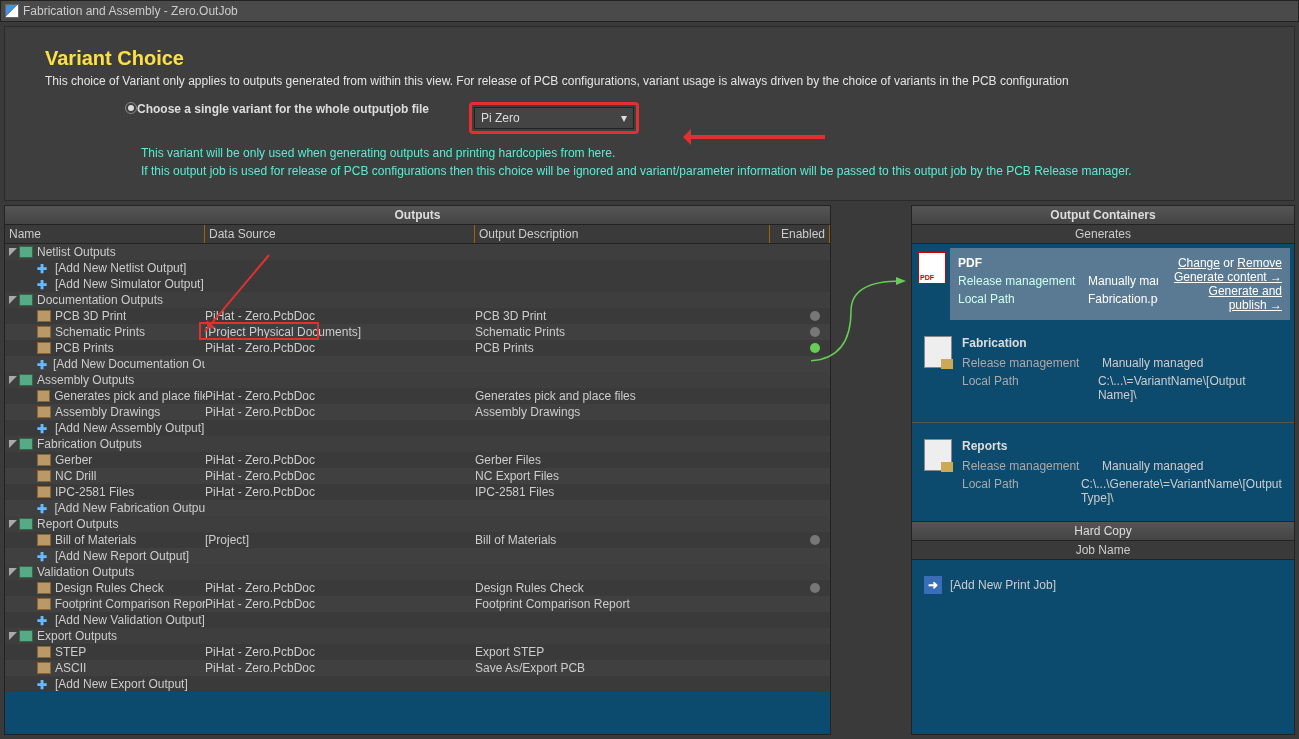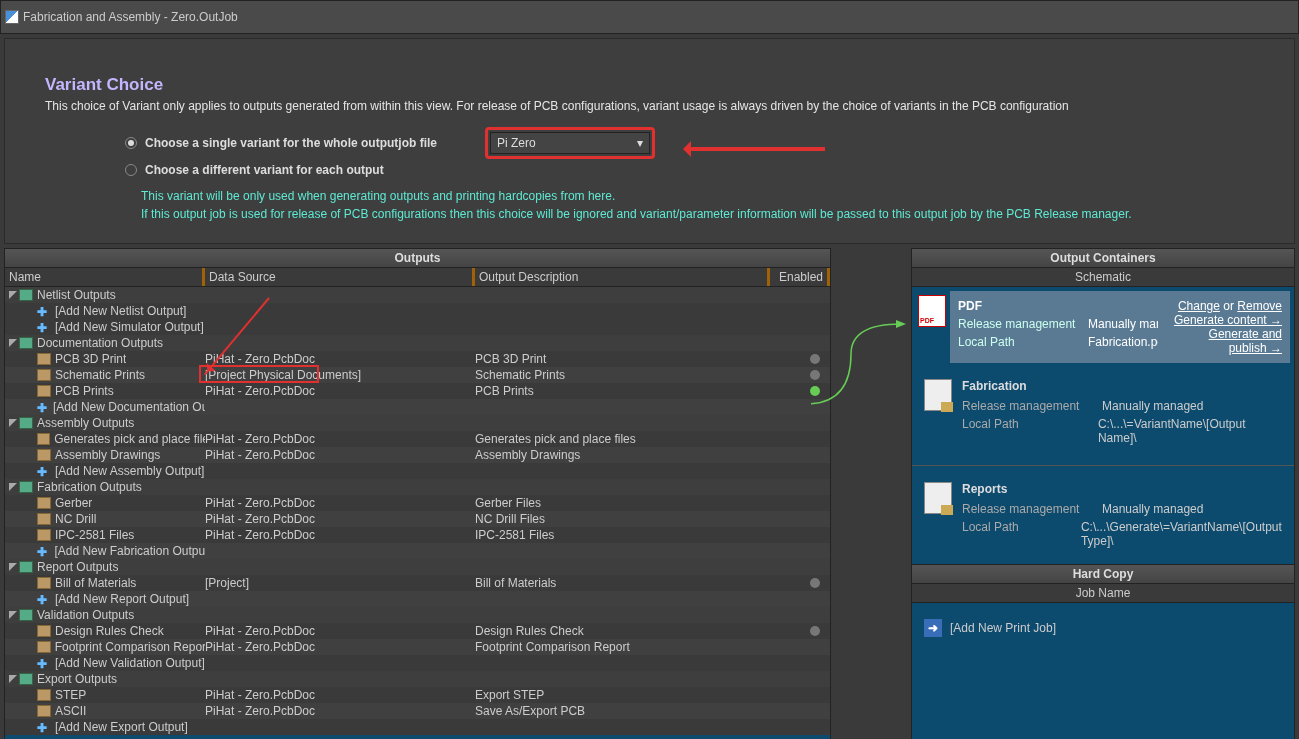--- a/index.html
+++ b/index.html
@@ -1,38 +1,38 @@
 <!DOCTYPE html>
 <html><head>
 <meta charset="utf-8">
 <style>
 * { box-sizing: border-box; margin: 0; padding: 0; }
 body { background: #3a3a3a; font-family: "Segoe UI", Arial, sans-serif; font-size: 12px; color: #ccc; width: 1299px; height: 739px; overflow: hidden; }
-.titlebar { background: #4a4a4a; border: 1px solid #222; height: 34px; display: flex; align-items: center; padding: 0 4px; gap: 4px; }
+.titlebar { background: #4a4a4a; border: 1px solid #222; height: 22px; display: flex; align-items: center; padding: 0 4px; gap: 4px; }
 .titlebar .ticon { width: 14px; height: 14px; background: linear-gradient(135deg,#4a90d9 50%,#fff 50%); border:1px solid #666; }
 .main { padding: 4px; display: flex; flex-direction: column; gap: 4px; height: calc(100% - 22px); }
 .variant-panel { border: 1px solid #2a2a2a; background: #3e3e3e; padding: 20px 40px; position: relative; }
-.variant-panel h2 { color: #c4b5fd; font-size: 17px; font-weight: bold; margin-bottom: 4px; margin-top: 16px; }
+.variant-panel h2 { color: #fde047; font-size: 20px; font-weight: bold; margin-bottom: 4px; }
 .variant-panel .desc { color: #e5e5e5; margin-bottom: 14px; }
-.radio-row { display: flex; align-items: center; margin: 4px 0 4px 80px; gap: 8px; }
+.radio-row { display: flex; margin: 4px 0 4px 80px; }
 .radio { width: 12px; height: 12px; border-radius: 50%; border: 1px solid #888; display:inline-flex; align-items:center; justify-content:center; }
 .radio.selected::after { content:''; width:6px; height:6px; background:#ddd; border-radius:50%; }
 .radio-label.bold { font-weight: bold; color:#ddd; }
 .variant-combo { margin-left: 40px; background:#444; border:1px solid #222; width:160px; height:22px; display:inline-flex; align-items:center; justify-content:space-between; padding:0 6px; color:#ddd; }
 .combo-wrap { border:3px solid #e03030; border-radius:4px; padding:2px; display:inline-block; margin-left: 40px; position: relative; }
 .arrow-hz { position:absolute; left: 680px; top: 108px; width: 140px; height: 4px; background:#e03030; }
 .arrow-hz::before { content:''; position:absolute; left:-10px; top:-6px; border:8px solid transparent; border-right-color:#e03030; }
 .note { margin: 10px 0 0 96px; color:#5eead4; line-height:1.5; }
 .lower { display:flex; gap: 10px; flex:1; min-height:0; }
 .panel { border:1px solid #222; background:#0c4a6e; display:flex; flex-direction:column; }
 .panel.outputs { flex: 1; }
 .panel.containers { width: 384px; }
 .panel-title { background: linear-gradient(#555,#444); text-align:center; color:#ddd; font-weight:bold; padding:2px 0; border-bottom:1px solid #222; }
 .colhdr { display:flex; background:#3a3a3a; border-bottom:1px solid #222; }
-.colhdr > div { padding:2px 4px; border-right:3px solid #a16207; color:#ccc; }
+.colhdr > div { padding:2px 4px; border-right:1px solid #a16207; color:#ccc; }
 .c-name { width: 200px; }
 .c-ds { width: 270px; }
 .c-desc { flex:1; }
 .c-en { width: 60px; text-align:right; }
 .body { flex:1; overflow-y:auto; position:relative; }
 .row { display:flex; align-items:center; height:16px; padding:0 2px; }
 .row.group { background:#3e3e3e; }
 .row.item { background:#3a3a3a; }
 .row.itemodd { background:#404040; }
 .ind0 { padding-left: 2px; }
@@ -62,21 +62,21 @@
 .link { text-decoration:underline; cursor:pointer; }
 .cont-block { margin:4px; padding:8px; display:flex; gap:10px; }
 .ficon-big { width:28px; height:32px; background:#eee; border:1px solid #888; position:relative; }
 .ficon-big::after { content:''; position:absolute; bottom:-2px; right:-2px; width:12px; height:10px; background:#ca5; }
 .cont-left { flex:1; }
 .cont-title { font-weight:bold; color:#ddd; margin-bottom:6px; }
 .cont-row { display:flex; margin-bottom:4px; }
 .cont-label { width:140px; color:#aaa; }
 .cont-val { color:#ccc; }
 .hsep { border-top:1px solid #555; margin:4px 0; }
-.hc-title { background:linear-gradient(#555,#444); text-align:center; padding:2px; border-top:1px solid #222; border-bottom:1px solid #222; color:#ddd; font-weight:bold;}
+.hc-title { background:linear-gradient(#555,#444); text-align:center; padding:2px; border-top:1px solid #222; border-bottom:1px solid #222; color:#ddd; font-weight:normal;}
 .addjob { display:flex; align-items:center; gap:8px; padding:16px 12px; }
 .addjob .plusicon { width:18px; height:18px; background:#3a6db8; color:#fff; display:flex; align-items:center; justify-content:center; font-weight:bold; }
 .between { width:60px; position:relative; }
 svg.greenpath { position:absolute; top:56px; left:-30px; }
 </style>
 </head>
 <body>
 
 <div class="titlebar">
   <span class="ticon"></span>
@@ -91,24 +91,20 @@
       <span class="radio selected"></span>
       <span class="radio-label bold">Choose a single variant for the whole outputjob file</span>
       <span class="combo-wrap">
         <span class="variant-combo" style="margin-left:0">
           <span>Pi Zero</span>
           <span>▾</span>
         </span>
       </span>
     </div>
     <div class="arrow-hz"></div>
-    <div class="radio-row">
-      <span class="radio"></span>
-      <span class="radio-label bold">Choose a different variant for each output</span>
-    </div>
     <div class="note">
       <div>This variant will be only used when generating outputs and printing hardcopies from here.</div>
       <div>If this output job is used for release of PCB configurations then this choice will be ignored and variant/parameter information will be passed to this output job by the PCB Release manager.</div>
     </div>
   </div>
 
   <div class="lower">
     <div class="panel outputs">
       <div class="panel-title">Outputs</div>
       <div class="colhdr">
@@ -231,21 +227,21 @@
             </div>
             <div class="cell-ds txt">PiHat - Zero.PcbDoc</div>
             <div class="cell-desc txt">Gerber Files</div>
           </div>
         <div class="row itemodd">
             <div class="cell-name ind1">
               <span class="ficon doc"></span>
               <span class="txt">NC Drill</span>
             </div>
             <div class="cell-ds txt">PiHat - Zero.PcbDoc</div>
-            <div class="cell-desc txt">NC Drill Files</div>
+            <div class="cell-desc txt">NC Export Files</div>
           </div>
         <div class="row item">
             <div class="cell-name ind1">
               <span class="ficon doc"></span>
               <span class="txt">IPC-2581 Files</span>
             </div>
             <div class="cell-ds txt">PiHat - Zero.PcbDoc</div>
             <div class="cell-desc txt">IPC-2581 Files</div>
           </div>
         <div class="row itemodd">
@@ -350,21 +346,21 @@
 
     <div class="between">
       <svg class="greenpath" width="95" height="110">
         <path d="M -5 100 Q 40 100 40 50 Q 40 20 90 20" stroke="#6c5" stroke-width="1.5" fill="none"></path>
         <polygon points="85,16 95,20 85,24" fill="#6c5"></polygon>
       </svg>
     </div>
 
     <div class="panel containers">
       <div class="panel-title">Output Containers</div>
-      <div class="right-sub">Schematic</div>
+      <div class="right-sub">Generates</div>
 
       <div style="display:flex; align-items:flex-start;">
         <div style="padding:8px 0 0 6px;">
             <div class="ficon-pdf"></div>
           </div>
         <div class="pdf-block" style="flex:1;">
           <div class="pdf-left">
             <div style="font-weight:bold;">PDF</div>
             <div class="pdf-row">
                 <span class="pdf-label">Release management</span>

